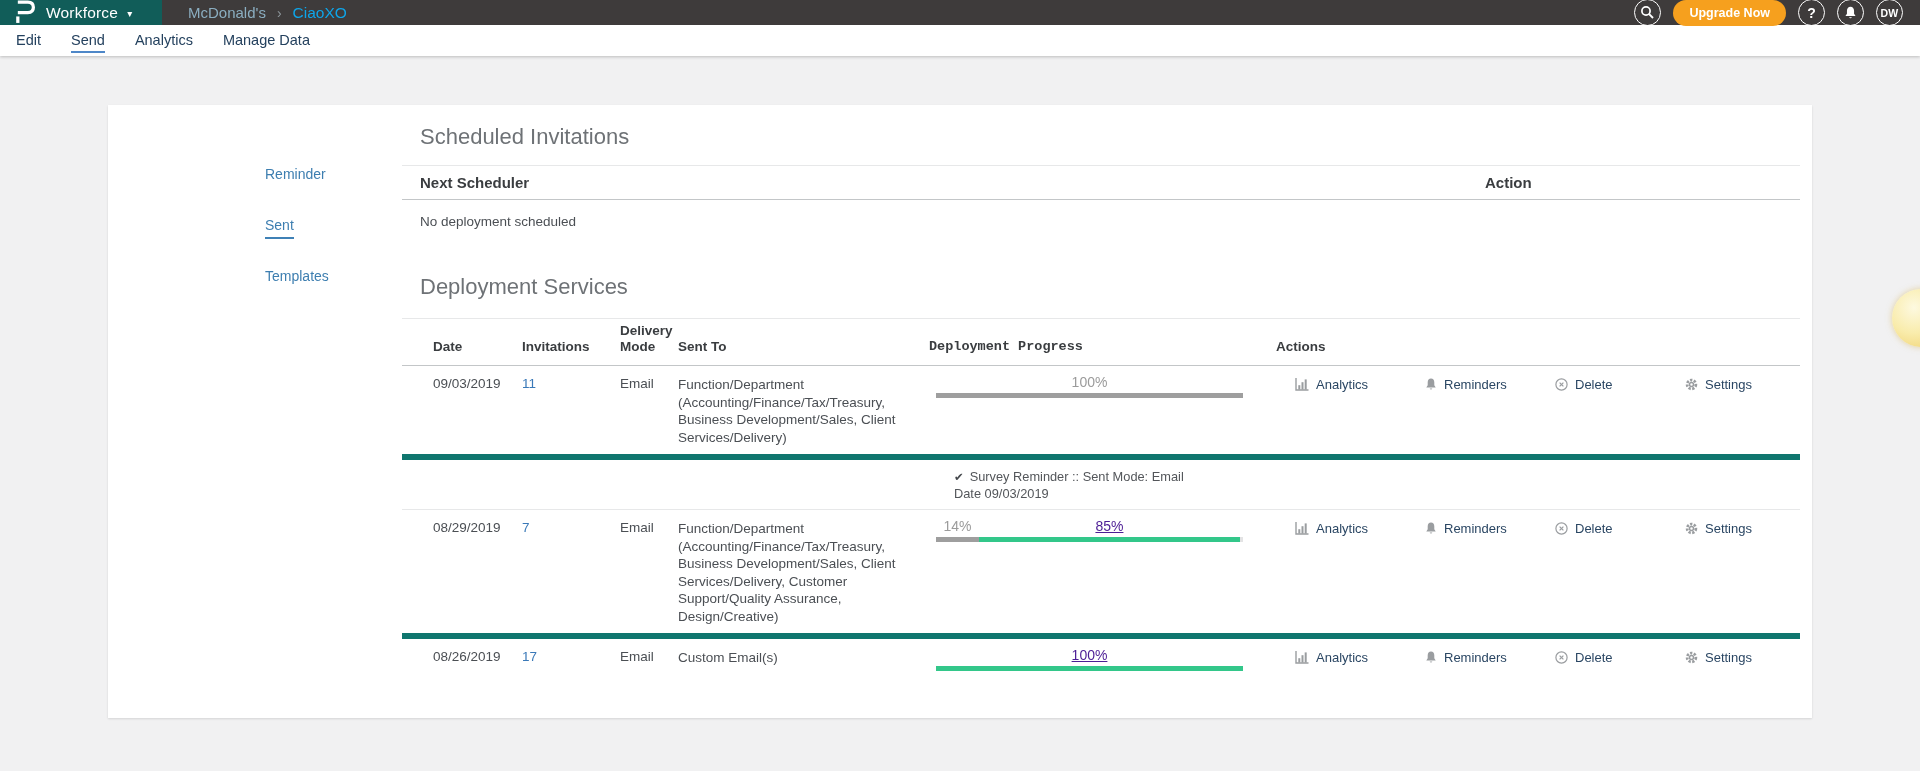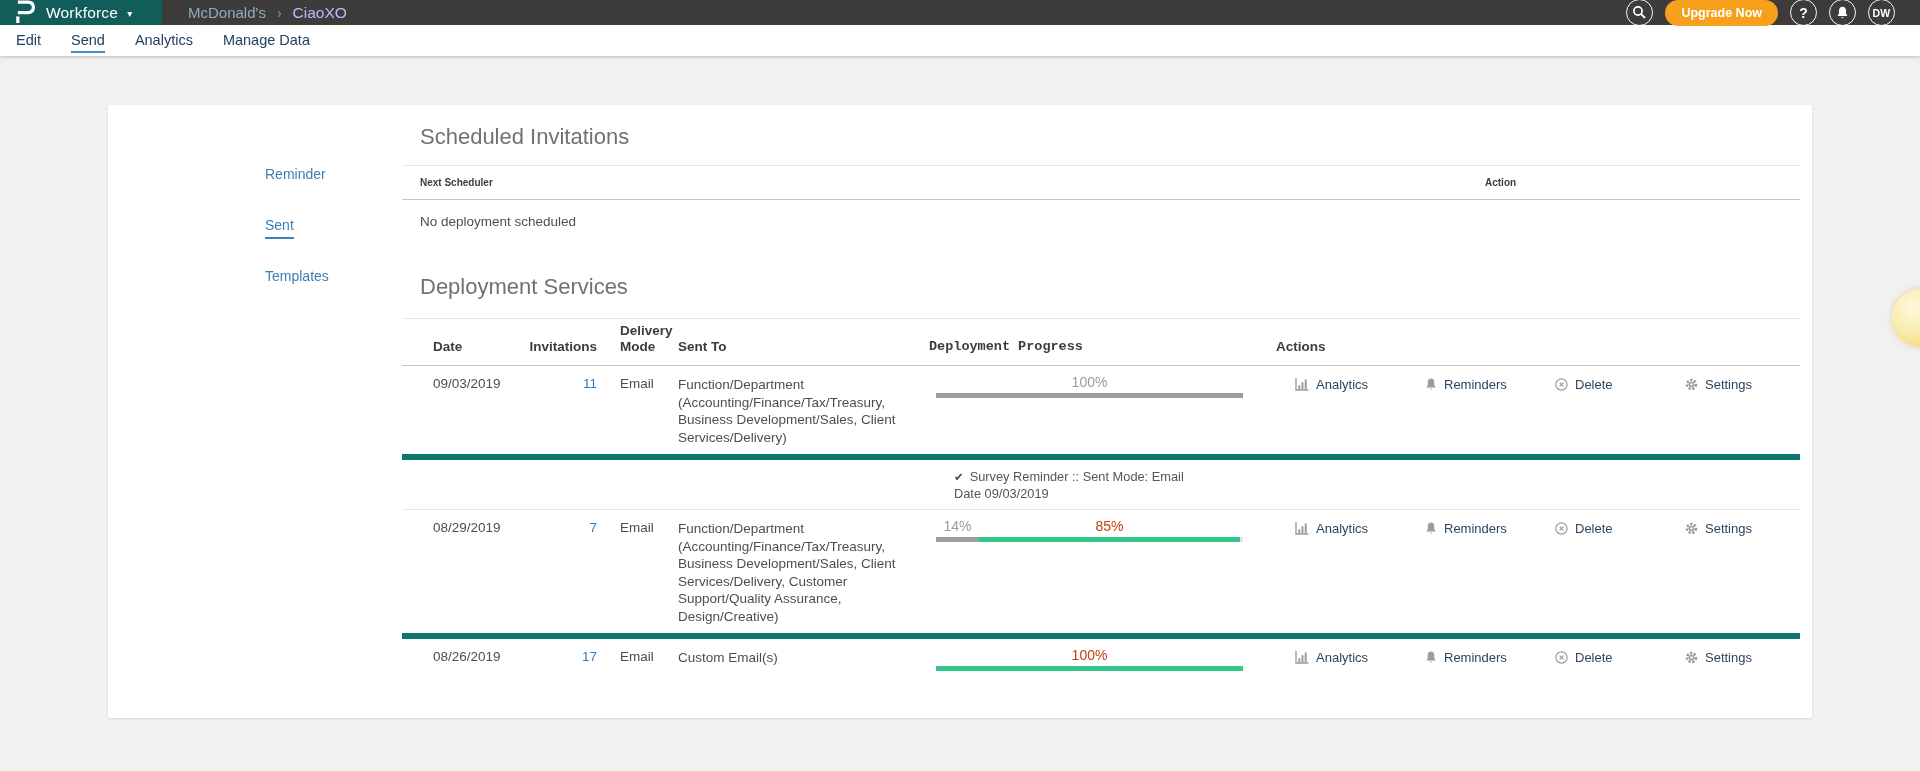--- a/index.html
+++ b/index.html
@@ -11,22 +11,22 @@
   }
 
   
   .topbar { height:25px; background:var(--topbar,#3E3B3B); display:flex; align-items:stretch; position:relative; z-index:5; }
   .brand { width:162px; background:var(--teal,#115D59); display:flex; align-items:center; padding-left:14px; cursor:pointer; flex:none; }
   .brand-name { color:#fff; font-size:15.5px; margin-left:11px; letter-spacing:.2px; }
   .brand-caret { color:#fff; font-size:10px; margin-left:9px; margin-top:2px; }
   .crumbs { display:flex; align-items:center; margin-left:26px; }
   .crumb-org { color:#8BAEC1; font-size:15px; cursor:pointer; }
   .crumb-sep { color:#8d969b; font-size:14px; margin:0 11px; }
-  .crumb-page { color:#c4b5fd; font-size:15.5px; }
-  .top-right { margin-left:auto; display:flex; align-items:center; padding-right:25px; }
+  .crumb-page { color:#0ea5e9; font-size:15.5px; }
+  .top-right { margin-left:auto; display:flex; align-items:center; padding-right:17px; }
   .circle-btn { width:27px; height:27px; border:1.5px solid #fff; border-radius:50%; display:flex; align-items:center; justify-content:center; color:#fff; margin-left:12px; cursor:pointer; flex:none; }
   .circle-btn.help { font-size:14px; font-weight:bold; }
   .circle-btn.avatar { font-size:10.5px; font-weight:bold; letter-spacing:.3px; }
   .upgrade { height:26px; background:var(--orange,#F6A01E); color:#fff; border:none; border-radius:13px; font-weight:bold; font-size:12.5px; padding:0 16px; margin-left:12px; cursor:pointer; font-family:inherit; }
 
   
   .tabbar { height:31px; background:#fff; box-shadow:0 1px 3px rgba(0,0,0,.22); display:flex; align-items:center; padding-left:16px; position:relative; z-index:4; }
   .tab { font-size:14.5px; color:#24415E; font-weight:500; margin-right:30px; cursor:pointer; padding:4px 0 3px; border-bottom:2px solid transparent; }
   .tab.active { border-bottom-color:#4E87C8; }
 
@@ -36,44 +36,44 @@
   .side-nav { position:absolute; left:157px; top:62px; }
   .side-item { display:block; color:#3D7EB0; font-size:14px; line-height:14px; margin-bottom:30px; cursor:pointer; }
   .side-item .lbl { display:inline-block; padding-bottom:5px; border-bottom:2px solid transparent; }
   .side-item.active .lbl { border-bottom-color:#3F81B6; }
 
   .main { position:absolute; left:294px; top:0; width:1398px; }
   h2.section { font-size:22px; font-weight:400; color:#6E7276; margin:0; padding-left:18px; line-height:22px; }
   h2.first { margin-top:21px; }
 
   
-  .sched-header { margin-top:17px; height:35px; border-top:1px solid #E7E8E9; border-bottom:1px solid #C3C6C8; display:grid; grid-template-columns:1083px 1fr; align-items:center; font-size:10px; font-weight:bold; color:#3A3D40; }
+  .sched-header { margin-top:17px; height:35px; border-top:1px solid #E7E8E9; border-bottom:1px solid #C3C6C8; display:grid; grid-template-columns:1083px 1fr; align-items:center; font-size:15px; font-weight:bold; color:#3A3D40; }
   .sched-header .h1 { padding-left:18px; }
   .sched-empty { padding:13px 0 0 18px; font-size:13.5px; color:#4B4F54; line-height:17px; }
 
   h2.second { margin-top:46px; }
 
   
   .dep-header { margin-top:20px; min-height:48px; border-top:1px solid #E7E8E9; border-bottom:1px solid #C3C6C8; display:grid; grid-template-columns:120px 75px 81px 249px 347px 1fr; align-items:end; padding-bottom:10px; font-size:13.5px; font-weight:bold; color:#3A3D40; line-height:16px; }
   .c-date { padding-left:31px; }
-  .c-inv  { text-align:right; }
+  .c-inv  { text-align:left; }
   .c-mode { padding-left:23px; }
   .c-prog { padding-left:2px;font-family:Liberation Mono, monospace; }
   .c-act  { padding-left:2px; }
 
   .dep-row { display:grid; grid-template-columns:120px 75px 81px 249px 347px 1fr; padding:10px 0 8px; border-bottom:6px solid #0f766e; font-size:13.5px; color:#4B4F54; align-items:start; }
   .dep-row.last { border-bottom:none; padding-bottom:11px; }
   .inv-link { color:var(--link,#3A79B8); cursor:pointer; }
   .sent-text { line-height:17.5px; width:225px; }
 
   .progress-wrap { margin-left:9px; width:307px; }
   .progress-labels { display:flex; width:307px; height:14px; font-size:14px; line-height:13px; margin-bottom:3px; }
   .progress-labels .pl { text-align:center; white-space:nowrap; }
   .pl.gray  { color:#9B9B9B; }
-  .pl.green { color:#c2410c; }
+  .pl.green { color:#4c1d95;text-decoration:underline; }
   .progress-bar { display:flex; width:307px; height:5px; background:#E3E3E4; }
   .seg.gray  { background:var(--bar-gray,#9E9E9E); }
   .seg.green { background:var(--green,#33C78A); }
 
   .actions-grid { display:grid; grid-template-columns:repeat(4,130px); padding-left:19px; margin-top:1px; }
   .action { display:flex; align-items:center; color:var(--navy,#2A4663); font-size:13px; cursor:pointer; }
   .action .ico { display:flex; margin-right:7px; flex:none; }
 
   .sub-row { border-bottom:1px solid #E7E8E9; padding:9px 0 7px 552px; font-size:12.8px; color:#53565A; line-height:16.5px; }
   .sub-row .chk { color:#43474B; font-size:11.5px; margin-right:6px; }

